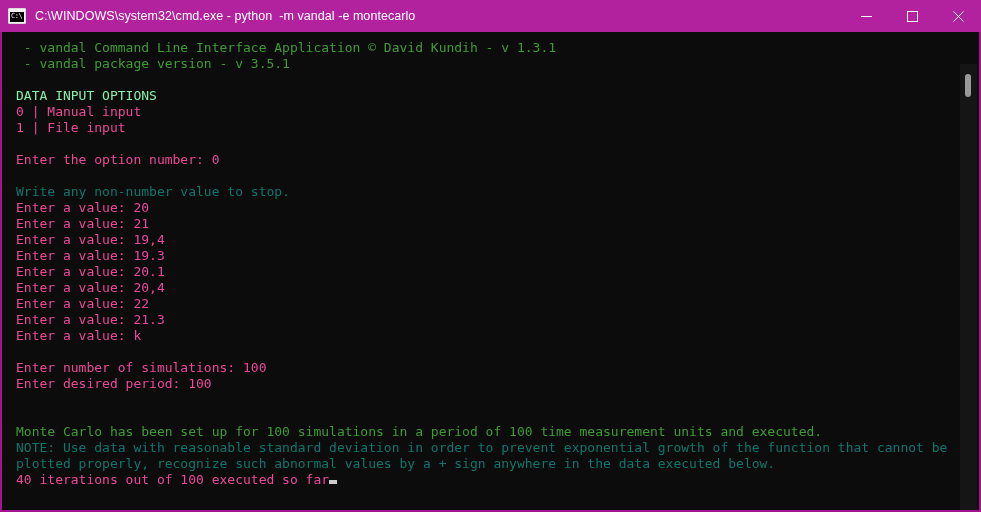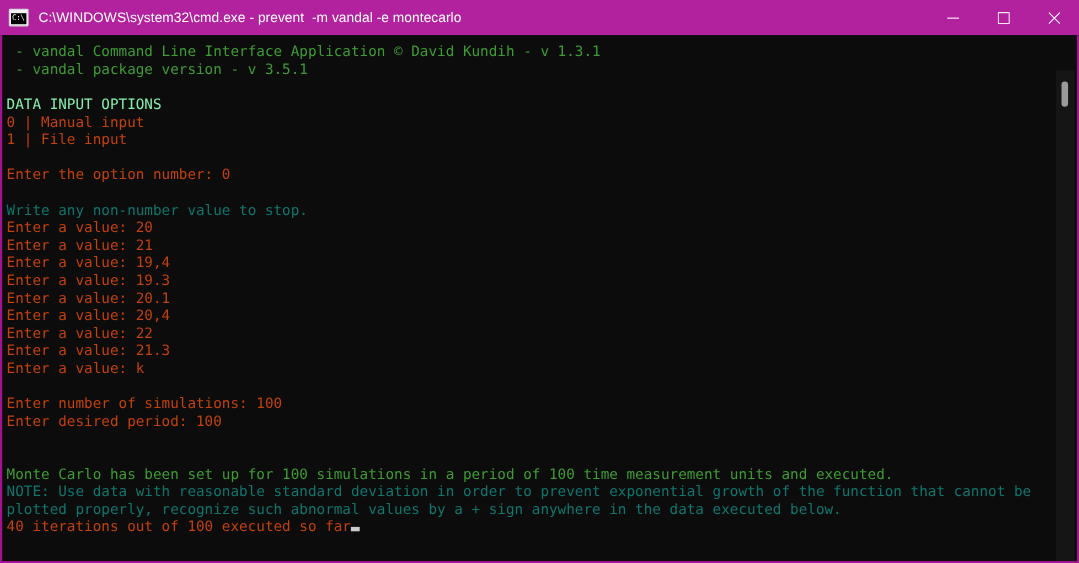--- a/index.html
+++ b/index.html
@@ -109,35 +109,35 @@
     border-right: 2px solid #a4138f;
     border-bottom: 2px solid #a4138f;
     overflow: hidden;
   }
 
   #console {
     position: absolute;
     left: 0px;
     top: 8px;
     width: 960px;
-    padding-left: 4px;
+    padding-left: 14px;
     font-family: "DejaVu Sans Mono", monospace;
     font-size: 13px;
     line-height: 16px;
     white-space: pre;
     color: #cccccc;
   }
   .line {
     height: 16px;
     white-space: pre;
     overflow: visible;
   }
   .green  { color: #3f9c35; }
   .yellow { color: #86efac; }
-  .white  { color: #c2410c; }
+  .white  { color: #ec4899; }
   .red    { color: #0f766e; }
 
   .cursor {
     display: inline-block;
     width: 8px;
     height: 4px;
     background: #cccccc;
     vertical-align: baseline;
     margin-bottom: 0px;
   }
@@ -161,21 +161,21 @@
     border-radius: 3px;
   }
 </style>
 </head>
 <body>
 
 <div id="window">
 
   <div id="titlebar">
     <div id="app-icon"></div>
-    <div id="title-text">C:\WINDOWS\system32\cmd.exe - prevent  -m vandal -e montecarlo</div>
+    <div id="title-text">C:\WINDOWS\system32\cmd.exe - python  -m vandal -e montecarlo</div>
     <div id="window-controls">
       <div class="wctl">
         <svg width="11" height="11" viewBox="0 0 11 11" aria-hidden="true">
           <rect x="0" y="5" width="11" height="1" fill="#ffffff"></rect>
         </svg>
       </div>
       <div class="wctl">
         <svg width="11" height="11" viewBox="0 0 11 11" aria-hidden="true">
           <rect x="0.5" y="0.5" width="10" height="10" fill="none" stroke="#ffffff" stroke-width="1"></rect>
         </svg>

